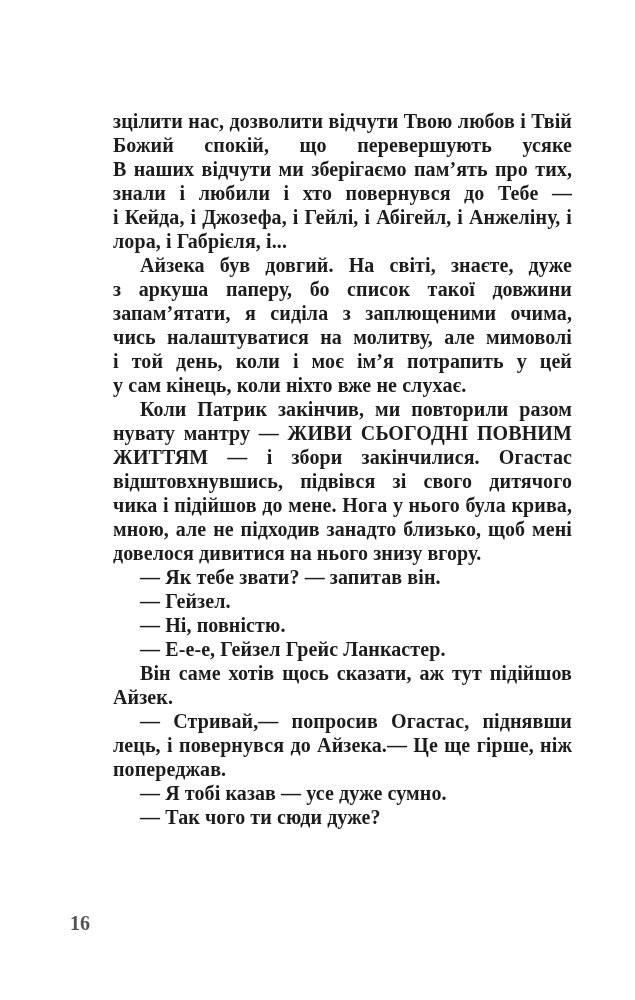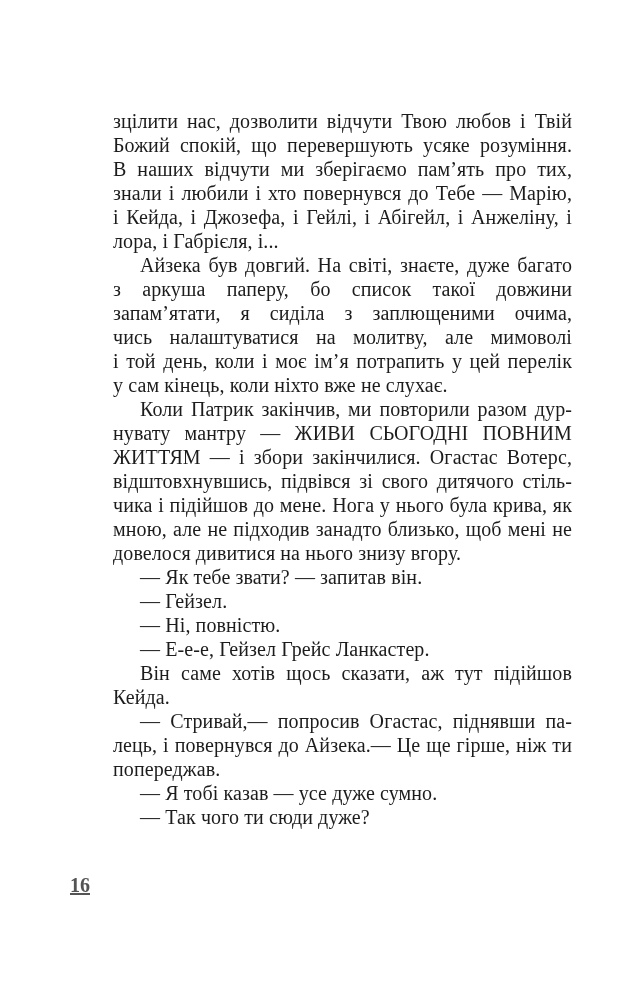--- a/index.html
+++ b/index.html
@@ -31,34 +31,34 @@
     padding: 0;
   }
   .paragraph.indent .line:first-child {
     text-indent: 27px;
   }
   .line {
     height: 24px;
     overflow: hidden;
     text-align: left;
     white-space: normal;
+    font-weight: bold;
   }
   .line.just {
     text-align: justify;
     text-align-last: justify;
   }
   .page-number {
     position: absolute;
     left: 70px;
-    top: 873px;
+    top: 911px;
     font-size: 20px;
     line-height: 24px;
     font-weight: bold;
     color: #545454;
-    text-decoration: underline;
   }
 </style>
 </head>
 <body>
 
 <div class="page">
   <div class="text-block" id="text-block">
       <div class="paragraph">
         <div class="line just">зцілити нас, дозволити відчути Твою любов і Твій</div>
         <div class="line just">Божий спокій, що перевершують усяке розуміння.</div>
@@ -91,21 +91,21 @@
         <div class="line">— Гейзел.</div>
       </div>
       <div class="paragraph indent">
         <div class="line">— Ні, повністю.</div>
       </div>
       <div class="paragraph indent">
         <div class="line">— Е-е-е, Гейзел Грейс Ланкастер.</div>
       </div>
       <div class="paragraph indent">
         <div class="line just">Він саме хотів щось сказати, аж тут підійшов</div>
-        <div class="line">Кейда.</div>
+        <div class="line">Айзек.</div>
       </div>
       <div class="paragraph indent">
         <div class="line just">— Стривай,— попросив Огастас, піднявши па-</div>
         <div class="line just">лець, і повернувся до Айзека.— Це ще гірше, ніж ти</div>
         <div class="line">попереджав.</div>
       </div>
       <div class="paragraph indent">
         <div class="line">— Я тобі казав — усе дуже сумно.</div>
       </div>
       <div class="paragraph indent">

